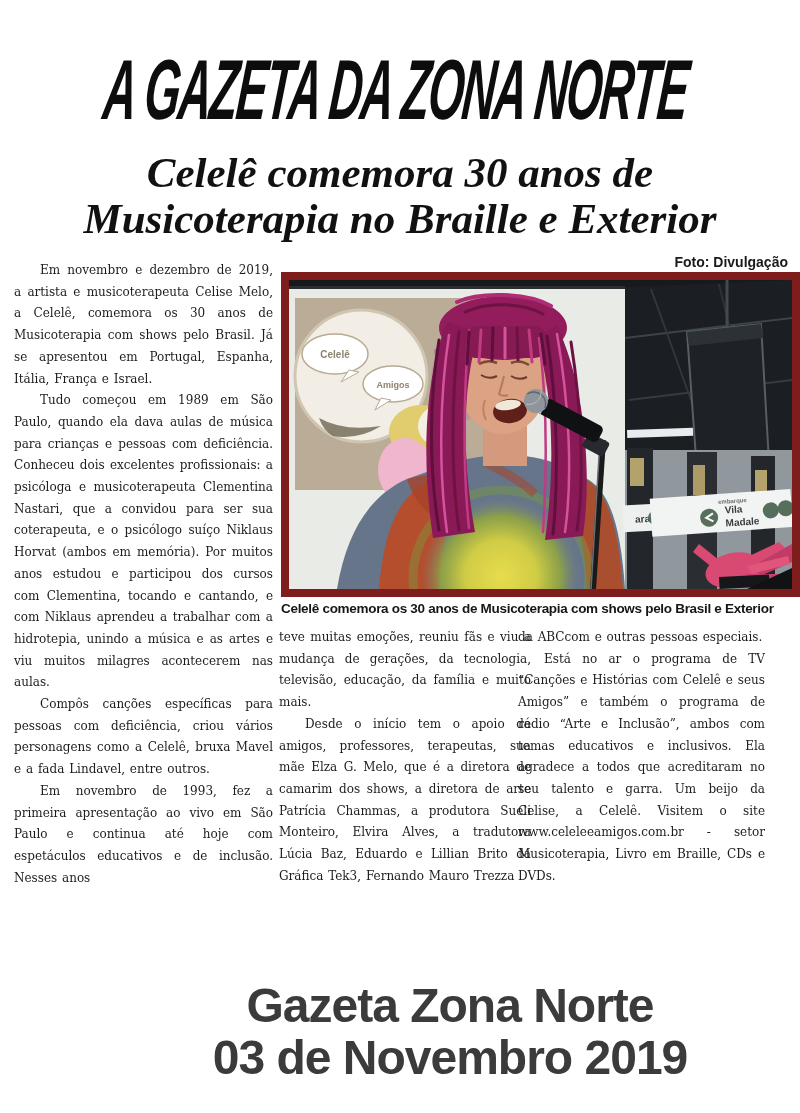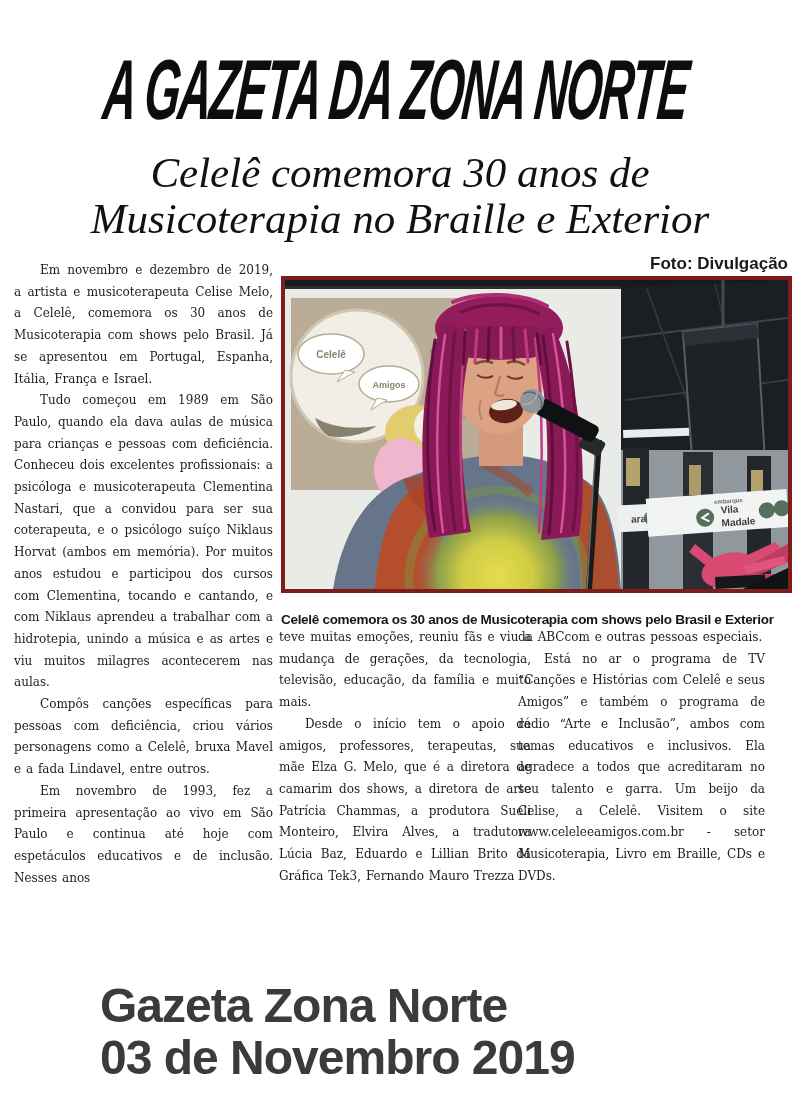--- a/index.html
+++ b/index.html
@@ -8,42 +8,42 @@
 
   
   .masthead{position:absolute;top:40px;left:0;width:800px;height:110px;text-align:center;}
   .masthead-inner{display:inline-block;white-space:nowrap;
     font-family:"Liberation Sans",sans-serif;font-weight:bold;font-style:italic;
     font-size:56px;letter-spacing:-2px;color:#0d0d0d;
     transform:scaleX(0.82) scaleY(1.52) skewX(-10deg);transform-origin:center top;}
 
   
   .headline{position:absolute;top:150px;left:0;width:800px;text-align:center;
-    font-family:"Liberation Serif",serif;font-weight:normal;font-style:italic;
+    font-family:"Liberation Serif",serif;font-weight:bold;font-style:italic;
     font-size:43px;line-height:46px;color:#111;margin:0;letter-spacing:0px;}
 
   
   .col{position:absolute;}
   .col p{margin:0;text-align:justify;font-size:12px;line-height:21.7px;word-spacing:1px;}
   .col p.indent{text-indent:26px;}
   .col1{left:14px;top:260px;width:259px;}
   .col2{left:279px;top:627px;width:252px;}
   .col3{left:518px;top:627px;width:247px;}
 
   
   .photo-block{position:absolute;left:281px;top:254px;width:507px;margin:0;}
-  .credit{font-family:"Liberation Sans",sans-serif;font-weight:bold;font-size:17px;
+  .credit{font-family:"Liberation Sans",sans-serif;font-weight:bold;font-size:14px;
     text-align:right;color:#1a1a1a;margin:0 0 2px 0;letter-spacing:0px;}
-  .photo-frame{width:503px;height:309px;border:4px solid #7f1d1d;background:#ef4444;}
+  .photo-frame{width:503px;height:309px;border:8px solid #7f1d1d;background:#ef4444;}
   .photo-frame svg{display:block;width:503px;height:309px;}
   .caption{font-family:"Liberation Sans",sans-serif;font-weight:bold;font-size:13.5px;
-    color:#161616;margin-top:19px;letter-spacing:-0.3px;white-space:nowrap;}
-
-  
-  .footer{position:absolute;top:980px;left:100px;width:700px;text-align:left;
+    color:#161616;margin-top:4px;letter-spacing:-0.3px;white-space:nowrap;}
+
+  
+  .footer{position:absolute;top:980px;left:100px;width:700px;text-align:center;
     font-family:"Liberation Sans",sans-serif;font-weight:bold;font-size:48px;
     line-height:52px;color:#3b3b3b;letter-spacing:-1px;}
 </style>
 </head>
 <body>
 
 <div class="page">
 
   <header class="masthead">
     <div class="masthead-inner">A GAZETA DA ZONA NORTE</div>

